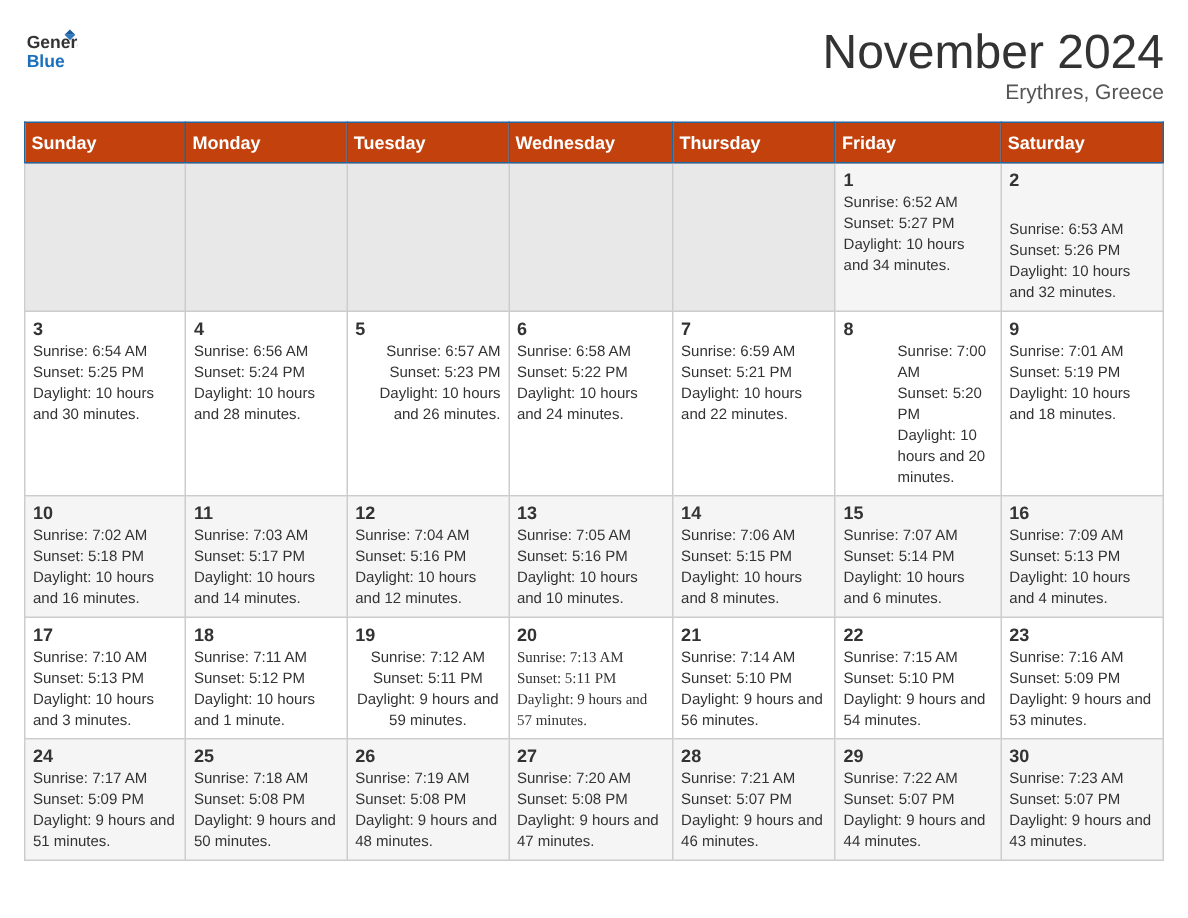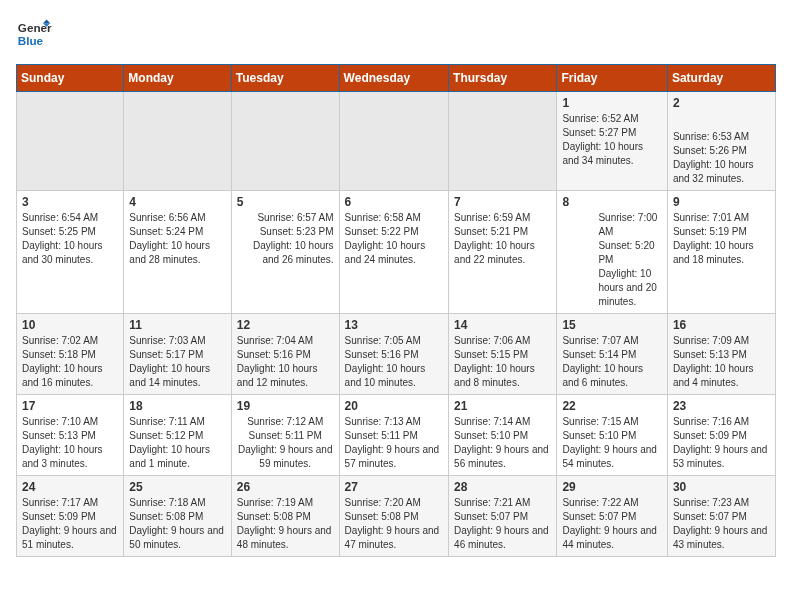--- a/index.html
+++ b/index.html
@@ -87,20 +87,22 @@
 <div class="header">
   <div class="logo">
     <svg class="logo-icon" viewBox="0 0 40 40" xmlns="http://www.w3.org/2000/svg">
       <text x="2" y="18" font-size="13" font-weight="bold" fill="#333">General</text>
       <text x="2" y="32" font-size="13" font-weight="bold" fill="#1a6fbc">Blue</text>
       <polygon points="30,8 38,16 34,12 38,8" fill="#2e7abf"></polygon>
       <polygon points="30,8 38,8 34,4" fill="#1a5c9e"></polygon>
     </svg>
   </div>
   <div class="title-block">
+    <div class="month-title">November 2024</div>
+    <div class="location">Erythres, Greece</div>
   </div>
 </div>
 
 <table>
   <thead>
     <tr>
     <th>Sunday</th>
         <th>Monday</th>
         <th>Tuesday</th>
         <th>Wednesday</th>
@@ -231,21 +233,21 @@
 Daylight: 10 hours and 1 minute.</div>
         </td>
         <td>
           <div class="day-num">19</div>
           <div class="day-info" style="white-space: pre-line; text-align: center;">Sunrise: 7:12 AM
 Sunset: 5:11 PM
 Daylight: 9 hours and 59 minutes.</div>
         </td>
         <td>
           <div class="day-num">20</div>
-          <div class="day-info" style="white-space: pre-line;">Sunrise: 7:13 AM
+          <div class="day-info" style="white-space: pre-line; font-family: Liberation Serif, serif;">Sunrise: 7:13 AM
 Sunset: 5:11 PM
 Daylight: 9 hours and 57 minutes.</div>
         </td>
         <td>
           <div class="day-num">21</div>
           <div class="day-info" style="white-space: pre-line;">Sunrise: 7:14 AM
 Sunset: 5:10 PM
 Daylight: 9 hours and 56 minutes.</div>
         </td>
         <td>

